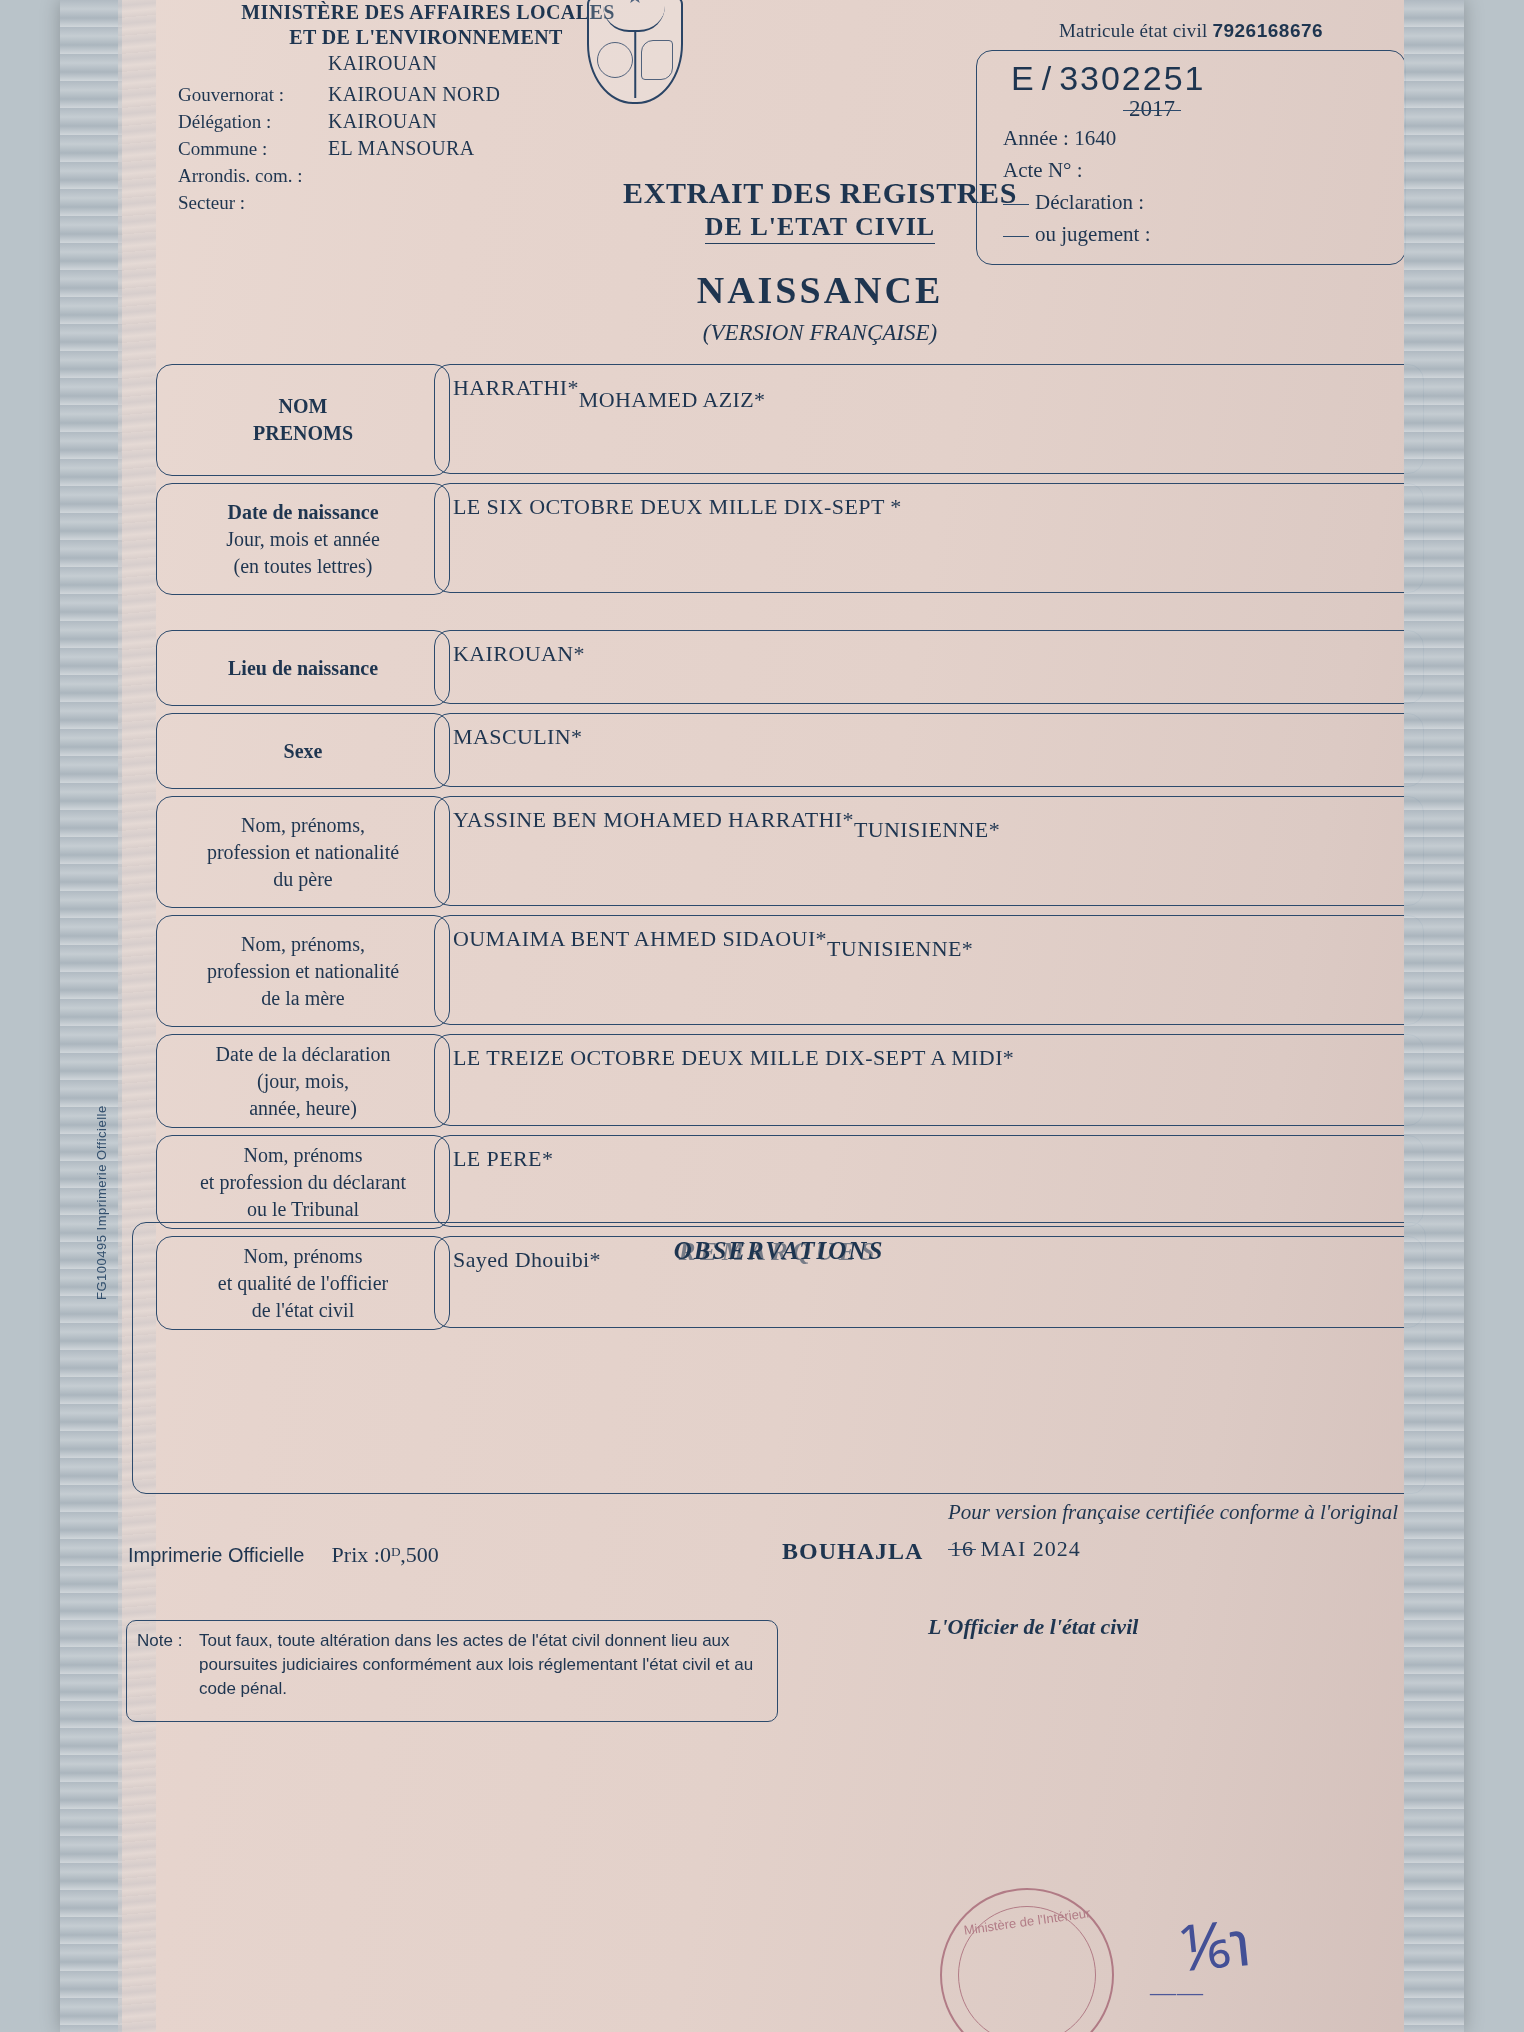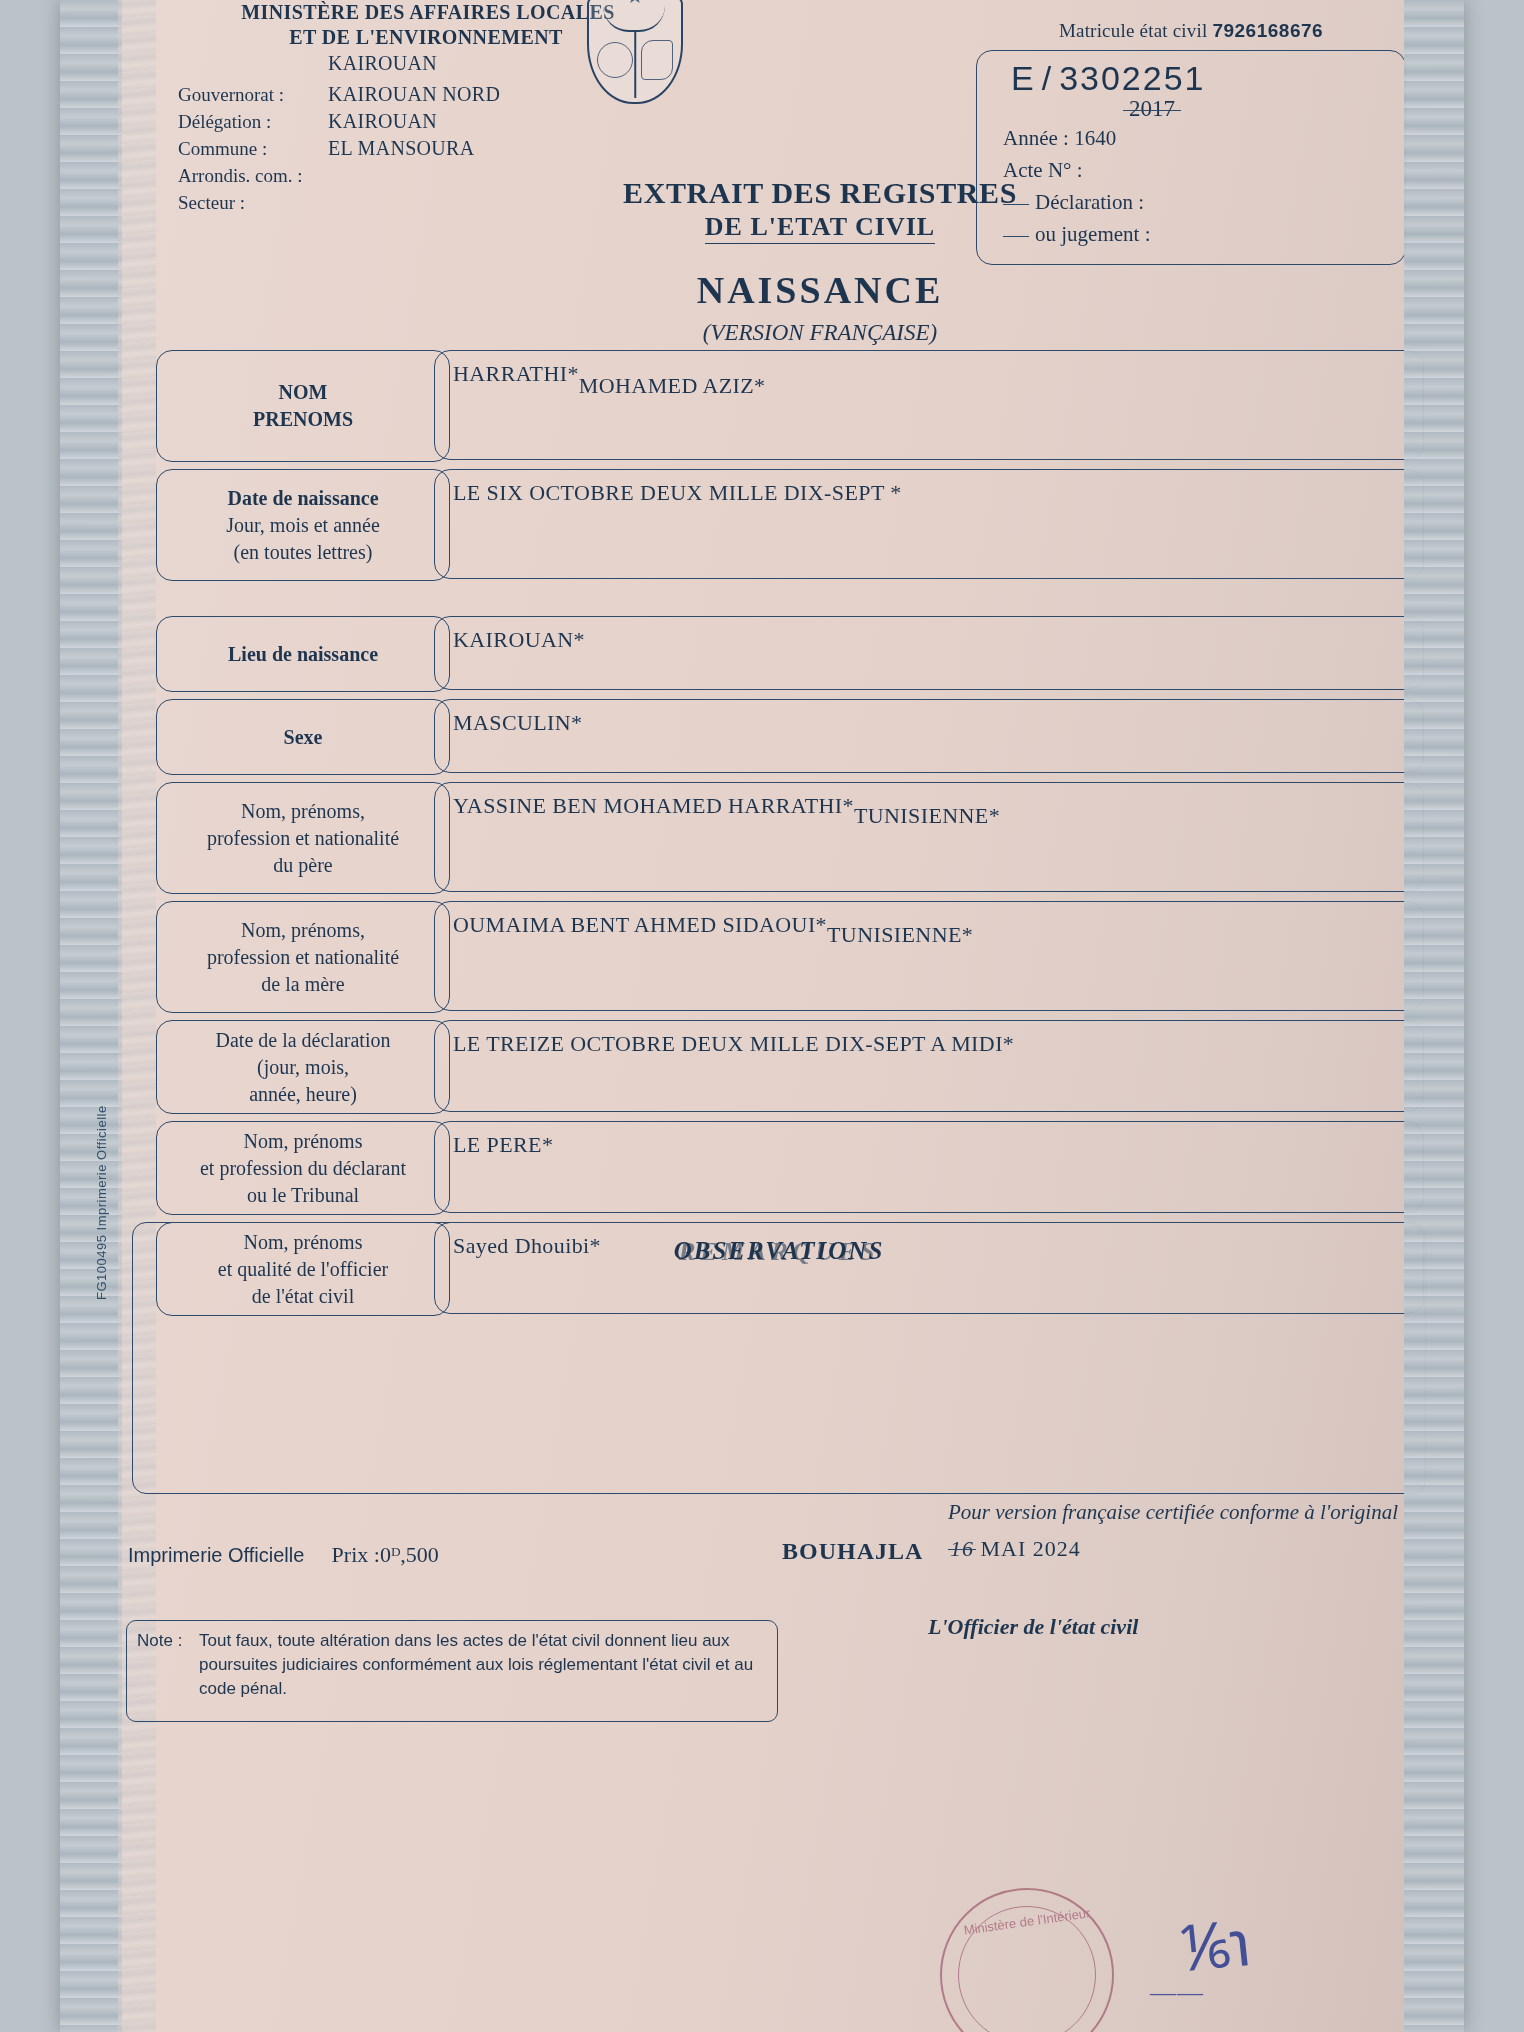--- a/index.html
+++ b/index.html
@@ -75,21 +75,21 @@
     padding:8px 16px 14px 16px;min-height:170px;position:relative;
   }
   .eline{font-size:34px;letter-spacing:2px;font-family:"Liberation Sans",sans-serif;padding-left:18px;}
   .eline .slash{padding:0 6px;}
   .year-strike{font-size:23px;text-align:center;margin-top:-2px;position:relative;display:inline-block;left:136px;}
   .year-strike:after{content:"";position:absolute;left:-6px;right:-6px;top:52%;height:1.6px;background:#2c4a6c;}
   .tr-line{font-size:21px;line-height:32px;padding-left:10px;}
   .tr-line .dash{display:inline-block;width:26px;border-top:1.6px solid #2c4a6c;vertical-align:middle;margin-right:6px;}
 
   
-  .form{position:absolute;left:96px;top:350px;width:1268px;}
+  .form{position:absolute;left:96px;top:364px;width:1268px;}
   .frowbox{position:relative;margin-bottom:9px;}
   .lbl{
     position:absolute;left:0;top:0;width:292px;
     border:1.5px solid #2c4a6c;border-radius:16px;
     display:flex;flex-direction:column;align-items:center;justify-content:center;
     text-align:center;font-size:20px;line-height:27px;background:transparent;
   }
   .lbl b{font-weight:bold;}
   .val{
     margin-left:278px;border:1.5px solid #2c4a6c;border-radius:16px;
@@ -110,21 +110,21 @@
   }
   .obs-title .ghost{position:absolute;left:0;right:0;top:1px;opacity:.55;letter-spacing:5px;}
 
   
   .cert{position:absolute;right:66px;top:1500px;font-size:21px;font-style:italic;}
   .prix{position:absolute;left:68px;top:1542px;font-size:21px;}
   .prix .imp{font-family:"Liberation Sans",sans-serif;font-size:20px;}
   .prix .px{margin-left:22px;font-size:22px;}
   .bouh{position:absolute;left:722px;top:1538px;font-size:24px;font-weight:bold;letter-spacing:1px;}
   .dt{position:absolute;left:890px;top:1536px;font-size:22px;letter-spacing:1px;}
-  .dt .dd{position:relative;font-style:italic;}
+  .dt .dd{position:relative;}
   .dt .dd:after{content:"";position:absolute;left:-2px;right:-2px;top:52%;height:1.4px;background:#2c4a6c;}
   .officier{position:absolute;left:868px;top:1578px;font-size:22px;font-style:italic;font-weight:bold;margin-top:36px;}
 
   .note{
     position:absolute;left:66px;top:1620px;width:630px;height:84px;
     border:1.4px solid #2c4a6c;border-radius:10px;padding:8px 10px;
     font-size:17px;line-height:24px;font-family:"Liberation Sans",sans-serif;
   }
   .note .ni{display:flex;}
   .note .nl{flex:0 0 62px;}

